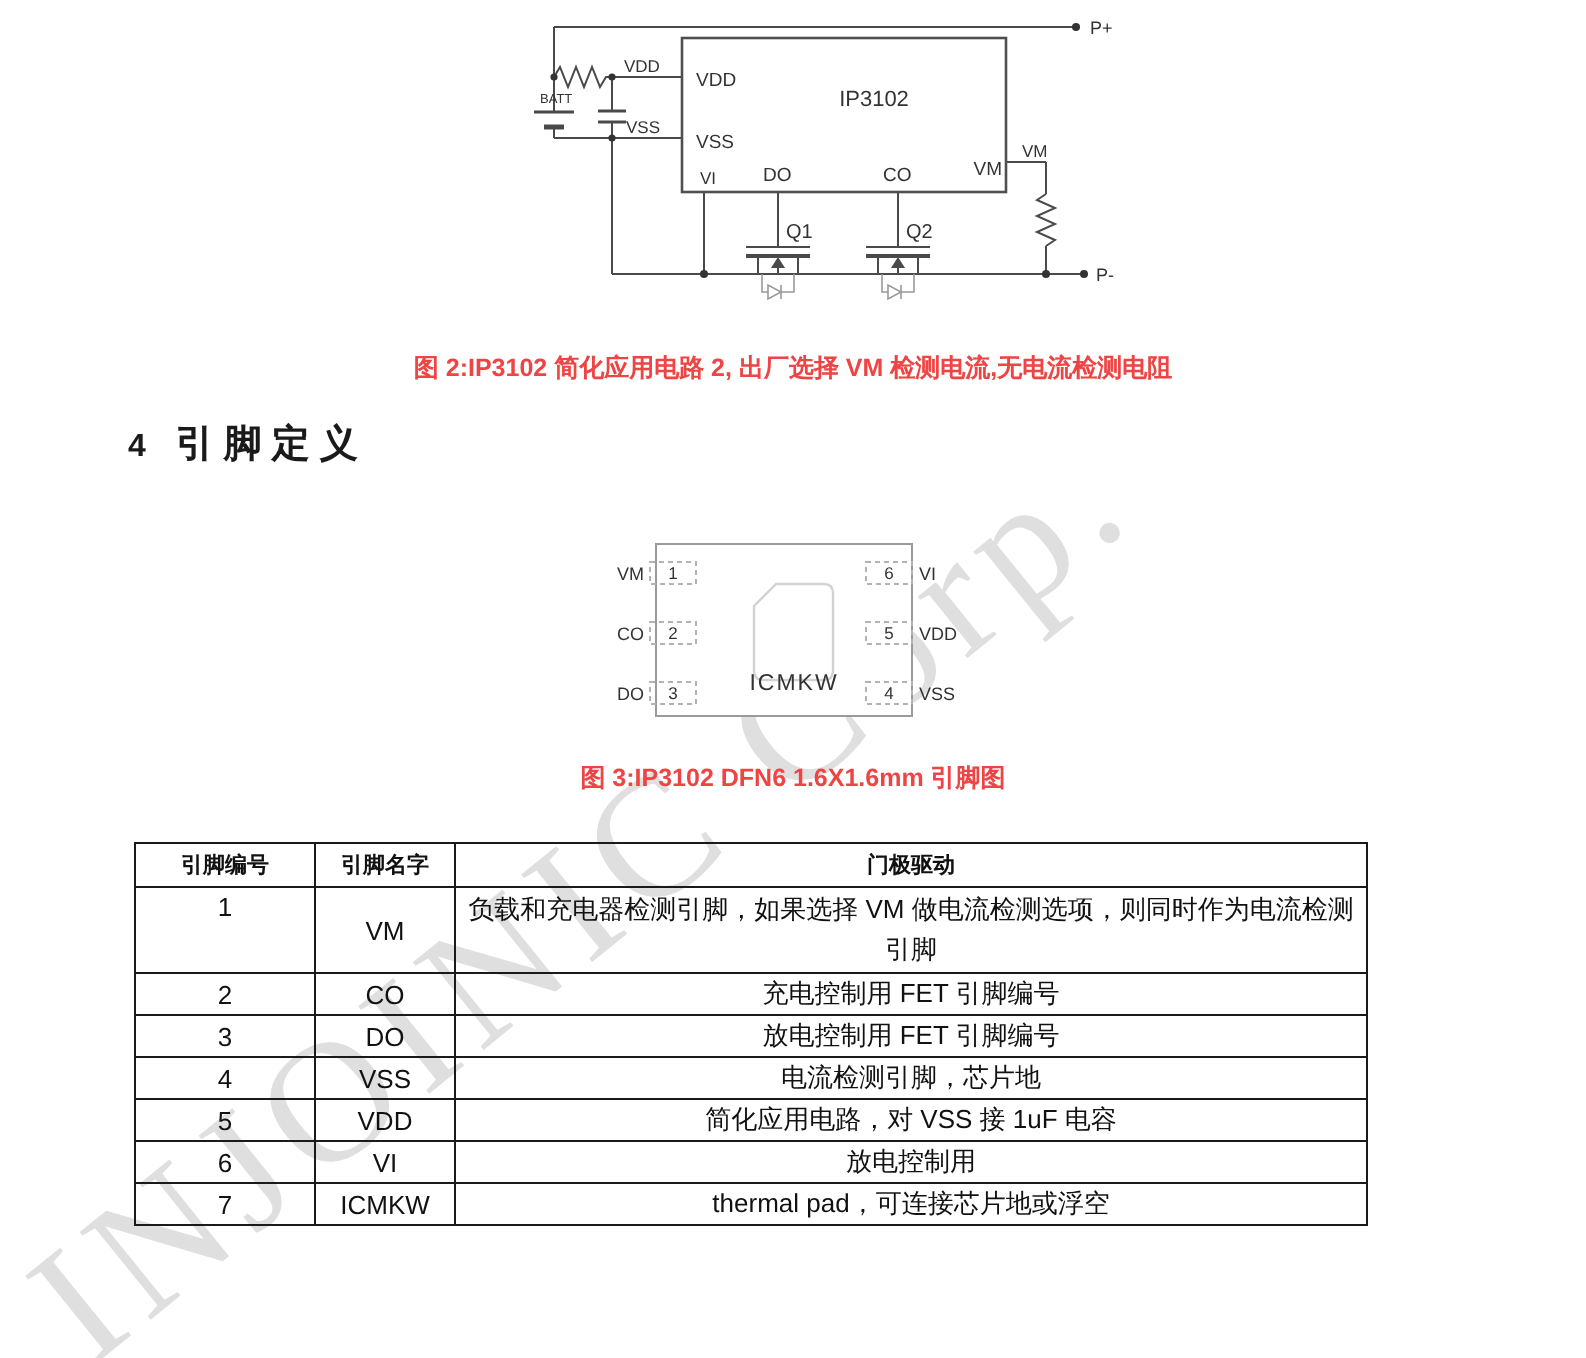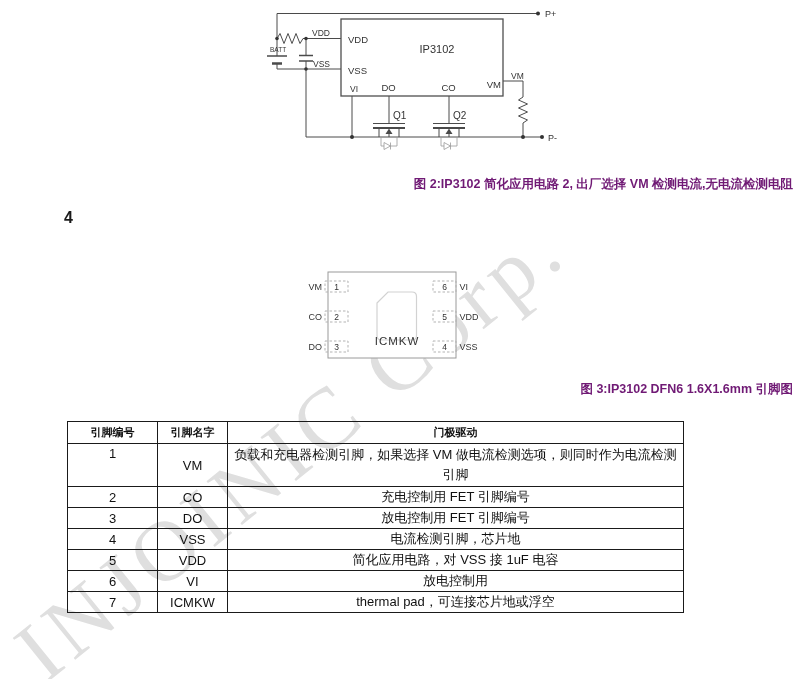--- a/index.html
+++ b/index.html
@@ -11,22 +11,22 @@
     position:absolute; left:45px; top:605px; z-index:0;
     font-family:"Liberation Serif", serif;
     font-size:86px; letter-spacing:7px; white-space:nowrap;
     color:#dfdfdf;
     transform:rotate(-39deg); transform-origin:0 78px;
     user-select:none;
   }
   .layer{position:absolute; left:0; top:0; z-index:1;}
   svg text{font-family:"Liberation Sans", sans-serif; fill:#333;}
   .caption{
-    position:absolute; left:0; width:793px; text-align:right;
-    font-size:12.5px; font-weight:bold; color:#701a75; z-index:2;
+    position:absolute; left:0; width:793px; text-align:center;
+    font-size:12.5px; font-weight:bold; color:#ef4444; z-index:2;
   }
   #cap2{top:176px;}
   #cap3{top:381px;}
   .heading{
     position:absolute; left:64px; top:209px; z-index:2;
     font-weight:bold; display:flex; align-items:baseline;
   }
   .heading .num{font-size:16px; margin-right:15px; letter-spacing:0;}
   .heading .ttl{font-size:19px; letter-spacing:5px;}
   table.pins{
@@ -175,20 +175,21 @@
         <text x="459.5" y="320" font-size="9">VDD</text>
         <text x="459.5" y="350" font-size="9">VSS</text>
       </g>
     </g>
   </svg>
 
   <div class="caption" id="cap2">图 2:IP3102 简化应用电路 2, 出厂选择 VM 检测电流,无电流检测电阻</div>
 
   <div class="heading">
     <span class="num">4</span>
+    <span class="ttl">引脚定义</span>
   </div>
 
   <div class="caption" id="cap3">图 3:IP3102 DFN6 1.6X1.6mm 引脚图</div>
 
   <table class="pins">
     <colgroup>
         <col class="col-no">
         <col class="col-name">
         <col class="col-desc">
       </colgroup>

